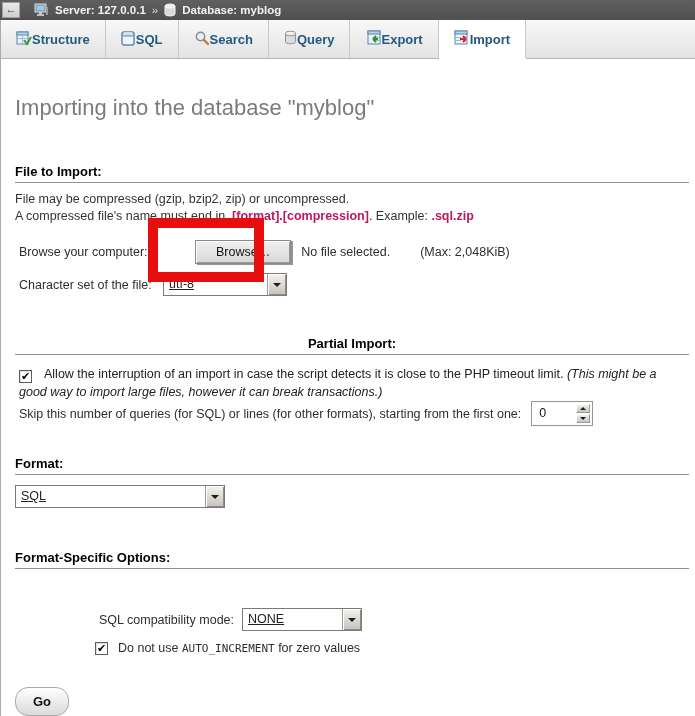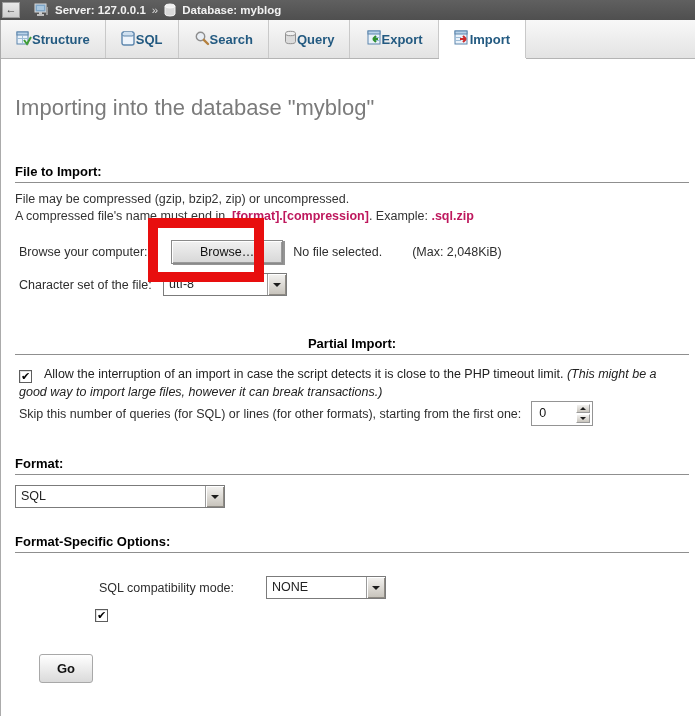--- a/index.html
+++ b/index.html
@@ -37,42 +37,43 @@
   .tab.active { background:#fff; box-shadow:0 2px 0 0 #fff; }
   .tab-filler { flex:1; }
   .chev { width:0; height:0; border-left:6px solid transparent; border-right:6px solid transparent; border-top:7px solid #4a4a4a; }
   
   .content { padding:0 6px 0 14px; position:relative; }
   h1 { margin-top:35px; font-size:22px; font-weight:400; color:#7b7b7b; line-height:27px; }
   .section-title {
     font-weight:bold; font-size:13px; color:#000;
     border-bottom:1px solid #8f8f8f; padding-bottom:3px;
   }
-  .st1 { margin-top:43px; } .st2 { margin-top:40px;text-align:center; } .st3 { margin-top:30px; } .st4 { margin-top:26px; }
+  .st1 { margin-top:43px; } .st2 { margin-top:40px;text-align:center; } .st3 { margin-top:30px; } .st4 { margin-top:42px; }
   .plines { margin-top:8px; line-height:17px; color:#333; }
   .row { display:flex; align-items:center; }
   .browse-row { margin-top:14px; padding-left:4px; height:26px; }
   .browse-label { width:152px; }
   .btn-browse {
-    height:24px; padding:2px 28px; font-size:12.5px; color:#111;
+    height:24px; padding:2px 20px; font-size:12.5px; color:#111;
     background:linear-gradient(#f1f1f1,#d7d7d7);
     border:1px solid #8a8a8a;
     box-shadow: inset 1px 1px 0 #ffffff, inset -1px -1px 0 #9a9a9a, 2px 1px 0 rgba(60,60,60,.55);
     cursor:pointer;
+    margin-left:24px;
   }
   .nofile { margin-left:10px; }
   .maxnote { margin-left:30px; }
   .charset-row { margin-top:8px; padding-left:4px; height:23px; }
   .charset-label { width:144px; }
   
   .select {
     display:inline-flex; align-items:stretch; height:23px;
     background:#fff; border:1px solid #7b7b7b; cursor:pointer;
   }
-  .select .val { flex:1; padding:3px 4px 0 5px; color:#222; overflow:hidden; white-space:nowrap; }
+  .select .val { flex:1; padding:3px 4px 0 5px; color:#222; overflow:hidden; white-space:nowrap;text-decoration:underline; }
   .select .btn {
     width:19px; background:linear-gradient(#f4f3f1,#c6c2ba);
     border-left:1px solid #9a9a9a;
     box-shadow: inset 1px 1px 0 #ffffff, inset -1px -1px 0 #8f8b84;
     display:flex; align-items:center; justify-content:center;
   }
   .tri-down { width:0; height:0; border-left:4px solid transparent; border-right:4px solid transparent; border-top:4px solid #1c1c1c; }
   .tri-up   { width:0; height:0; border-left:3px solid transparent; border-right:3px solid transparent; border-bottom:3px solid #1c1c1c; }
   .tri-dn-s { width:0; height:0; border-left:3px solid transparent; border-right:3px solid transparent; border-top:3px solid #1c1c1c; }
   
@@ -91,30 +92,30 @@
     border:1px solid #949494; background:#fff; margin-left:10px;
   }
   .numbox .nval { flex:1; padding:4px 0 0 7px; color:#111; }
   .spin { width:18px; display:flex; flex-direction:column; padding:2px 2px; gap:1px; }
   .spin-btn {
     flex:1; background:linear-gradient(#f2f1ef,#c9c5bd);
     border:1px solid #9a9a9a; border-top-color:#fff; border-left-color:#fff;
     display:flex; align-items:center; justify-content:center; cursor:pointer;
   }
   .format-select { margin-top:10px; width:210px; }
-  .compat-row { margin-top:22px; padding-left:84px; height:25px;gap:24px; }
+  .compat-row { margin-top:38px; padding-left:84px; height:25px; }
   .compat-label { margin-right:8px; }
   .compat-select { width:120px; }
   .autoinc-row { margin-top:9px; padding-left:80px; align-items:center; }
   .autoinc-row .cbx { margin-right:10px; }
   .mono { font-family:"DejaVu Sans Mono",monospace; font-size:11px; }
   .btn-go {
-    margin:32px 0 0 24px; padding:6px 17px; font-size:13px; font-weight:600; color:#111;
+    margin:32px 0 0 0; padding:6px 17px; font-size:13px; font-weight:600; color:#111;
     background:linear-gradient(#ffffff,#dadada); border:1px solid #a8a8a8;
-    border-radius:3px; cursor:pointer;
+    border-radius:13px; cursor:pointer;
   }
   
   .annotation {
     position:absolute; left:148px; top:218px; width:116px; height:64px;
     border:10px solid #e80e0e; pointer-events:none; z-index:10;
   }
   b { color:#be185d; }
 </style>
 </head>
 <body>
@@ -275,20 +276,21 @@
       <span class="select compat-select">
         <span class="val">NONE</span>
         <span class="btn">
             <span class="tri-down"></span>
           </span>
       </span>
     </div>
 
     <div class="row autoinc-row">
       <span class="cbx">✔</span>
+      <span><span>Do not use </span><span class="mono">AUTO_INCREMENT</span><span> for zero values</span></span>
     </div>
 
     <button class="btn-go">Go</button>
 
   </div>
 </div>
 
 <div class="annotation"></div>
 
 </body></html>

